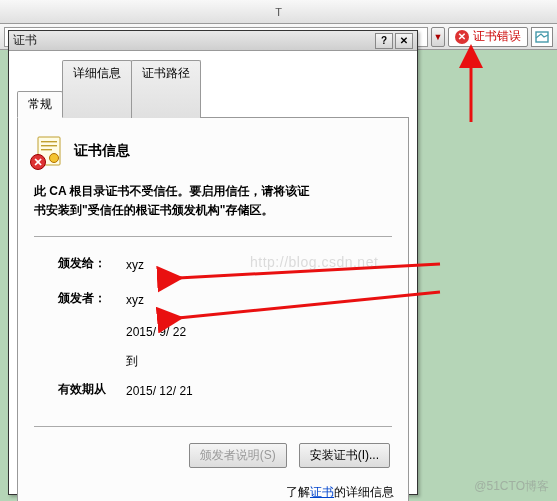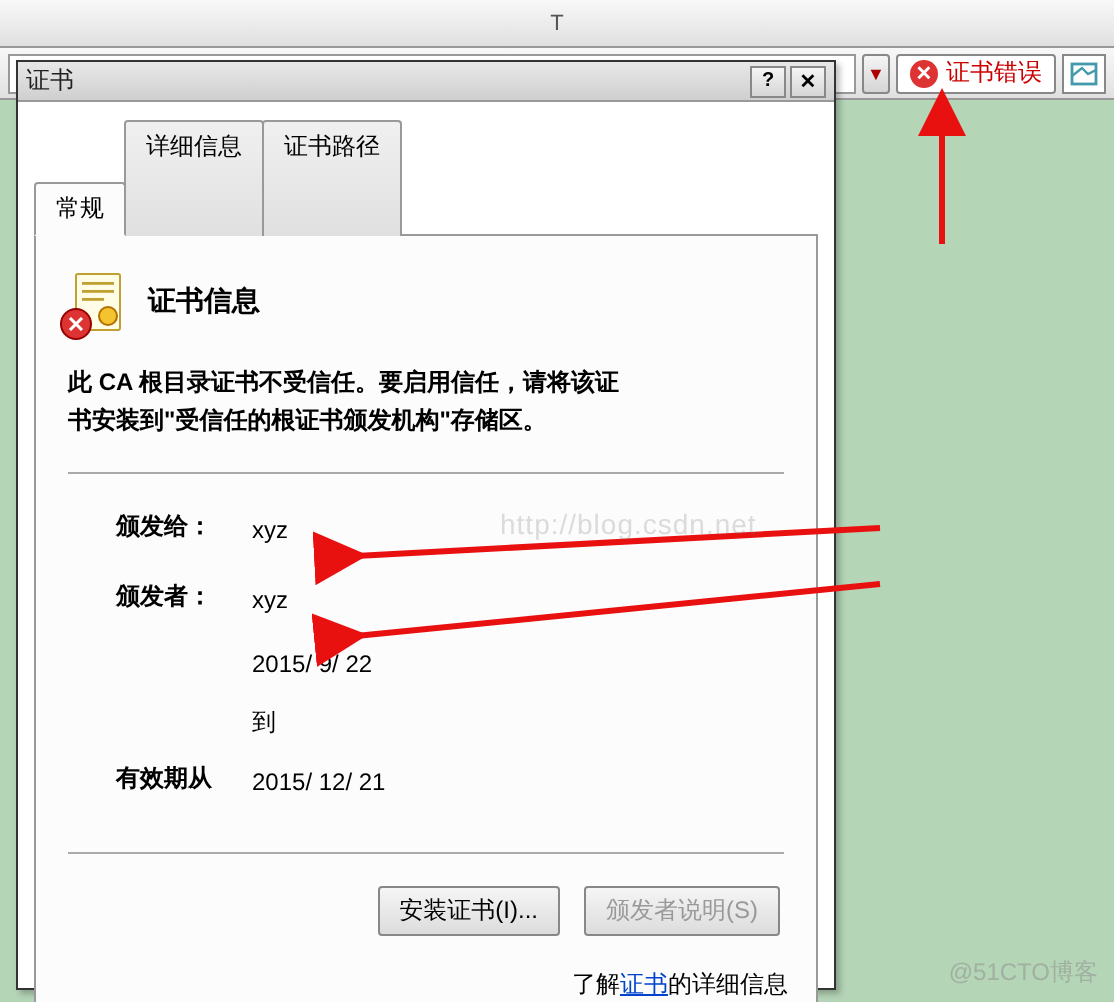--- a/index.html
+++ b/index.html
@@ -134,22 +134,22 @@
           <div class="field-label">有效期从</div>
           <div class="validity">
             <span>2015/ 9/ 22</span>
             <span>到</span>
             <span>2015/ 12/ 21</span>
           </div>
         </div>
       </div>
       <div class="sep"></div>
       <div class="btn-row">
+        <button class="win-btn disabled">颁发者说明(S)</button>
         <button class="win-btn">安装证书(I)...</button>
-        <button class="win-btn disabled">颁发者说明(S)</button>
       </div>
       <div class="more-info">
         <span>了解</span><a href="#">证书</a><span>的详细信息</span>
       </div>
     </div>
   </div>
 </div>
 
 <div class="arrow" style="top:50px;left:456px;">
   <svg width="30" height="72">

